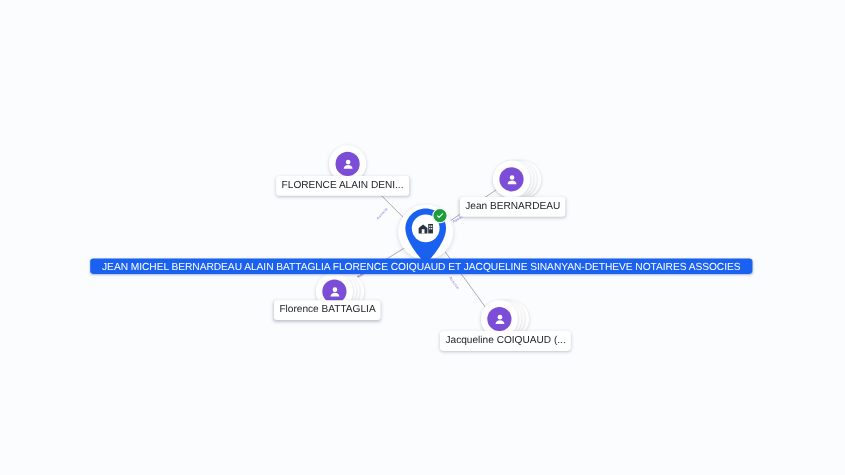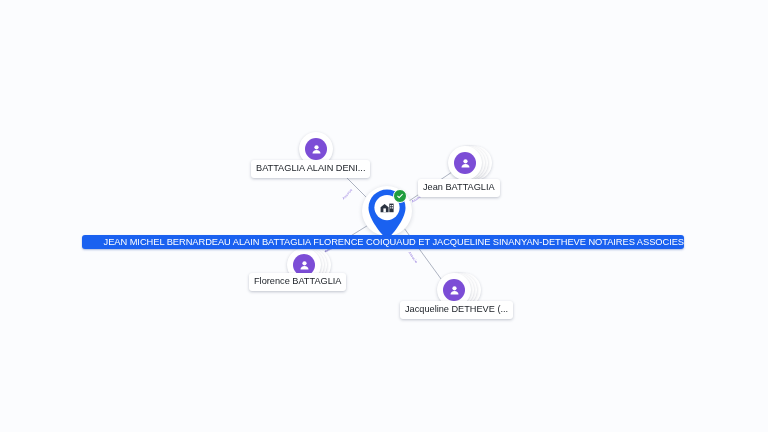--- a/index.html
+++ b/index.html
@@ -131,21 +131,21 @@
     top: 235px;
     width: 602px;
     height: 14px;
     box-sizing: border-box;
     background: #1a61f0;
     border-radius: 3px;
     color: #ffffff;
     font-family: "Liberation Sans", sans-serif;
     font-size: 9.3px;
     line-height: 14px;
-    text-align: right;
+    text-align: center;
     white-space: nowrap;
     overflow: hidden;
     box-shadow: 0 1px 2px rgba(20,60,160,0.35);
     letter-spacing: -0.05px;
   }
 </style>
 </head>
 <body>
 
 <div id="canvas">
@@ -166,36 +166,36 @@
   <div class="person" style="left:299px; top:132px;">
     <div class="disc">
       <div class="avatar">
         <svg width="13" height="13" viewBox="0 0 24 24" aria-hidden="true">
           <circle cx="12" cy="8" r="3.9" fill="#ffffff"></circle>
           <path d="M4.6 19.4c0-4.1 3.3-6.4 7.4-6.4s7.4 2.3 7.4 6.4z" fill="#ffffff"></path>
         </svg>
       </div>
     </div>
   </div>
-  <div class="chip" style="left:251px; top:160px;">BATTAGLIA ALAIN DENI...</div>
+  <div class="chip" style="left:251px; top:160px;">FLORENCE ALAIN DENI...</div>
 
   <div class="person" style="left:448px; top:146px;">
     <div class="stack-c s3"></div>
     <div class="stack-c s2"></div>
     <div class="stack-c s1"></div>
     <div class="disc">
       <div class="avatar">
         <svg width="13" height="13" viewBox="0 0 24 24" aria-hidden="true">
           <circle cx="12" cy="8" r="3.9" fill="#ffffff"></circle>
           <path d="M4.6 19.4c0-4.1 3.3-6.4 7.4-6.4s7.4 2.3 7.4 6.4z" fill="#ffffff"></path>
         </svg>
       </div>
     </div>
   </div>
-  <div class="chip" style="left:418px; top:179px;">Jean BATTAGLIA</div>
+  <div class="chip" style="left:418px; top:179px;">Jean BERNARDEAU</div>
 
   <div class="person" style="left:287px; top:248px;">
     <div class="stack-c s3"></div>
     <div class="stack-c s2"></div>
     <div class="stack-c s1"></div>
     <div class="disc">
       <div class="avatar">
         <svg width="13" height="13" viewBox="0 0 24 24" aria-hidden="true">
           <circle cx="12" cy="8" r="3.9" fill="#ffffff"></circle>
           <path d="M4.6 19.4c0-4.1 3.3-6.4 7.4-6.4s7.4 2.3 7.4 6.4z" fill="#ffffff"></path>
@@ -211,21 +211,21 @@
     <div class="stack-c s1"></div>
     <div class="disc">
       <div class="avatar">
         <svg width="13" height="13" viewBox="0 0 24 24" aria-hidden="true">
           <circle cx="12" cy="8" r="3.9" fill="#ffffff"></circle>
           <path d="M4.6 19.4c0-4.1 3.3-6.4 7.4-6.4s7.4 2.3 7.4 6.4z" fill="#ffffff"></path>
         </svg>
       </div>
     </div>
   </div>
-  <div class="chip" style="left:400px; top:301px;">Jacqueline DETHEVE (...</div>
+  <div class="chip" style="left:400px; top:301px;">Jacqueline COIQUAUD (...</div>
 
   <div id="company-node" style="left:360px; top:186px;">
     <div class="halo"></div>
     <svg class="pin" viewBox="0 0 40 52">
       <path d="M20 1.5c-10.2 0-18.5 8.2-18.5 18.3 0 12.6 15.3 28.7 17.3 30.8a1.7 1.7 0 0 0 2.4 0c2-2.1 17.3-18.2 17.3-30.8C38.5 9.7 30.2 1.5 20 1.5z" fill="#1a61f0"></path>
       <circle cx="20" cy="19.6" r="12.6" fill="#ffffff"></circle>
       <g>
         <path d="M13.6 24.2v-5.0l4.0-3.1 4.0 3.1v5.0z" fill="#2b3340"></path>
         <rect x="22.3" y="15.6" width="4.3" height="8.6" fill="#2b3340"></rect>
         <rect x="23.2" y="17.0" width="1.1" height="1.3" fill="#ffffff"></rect>

